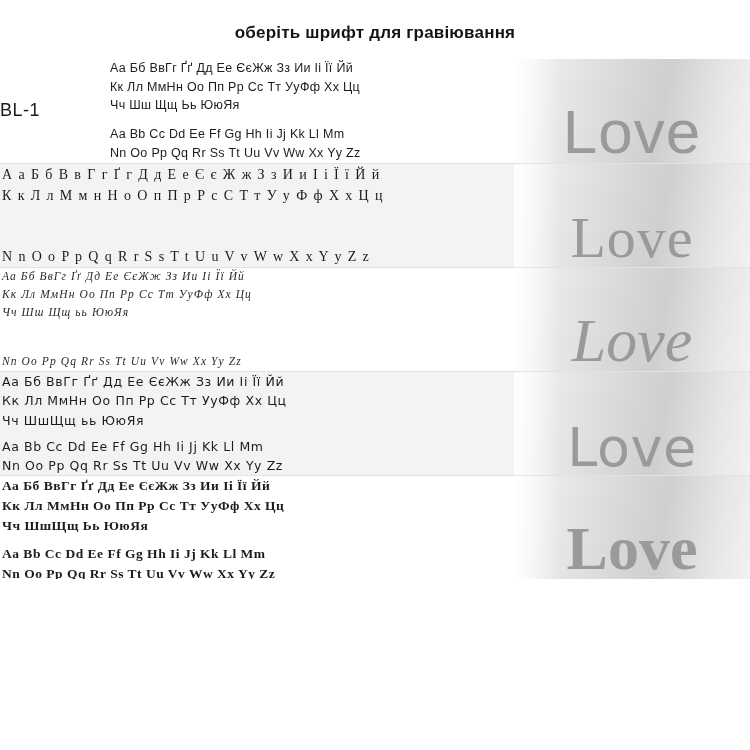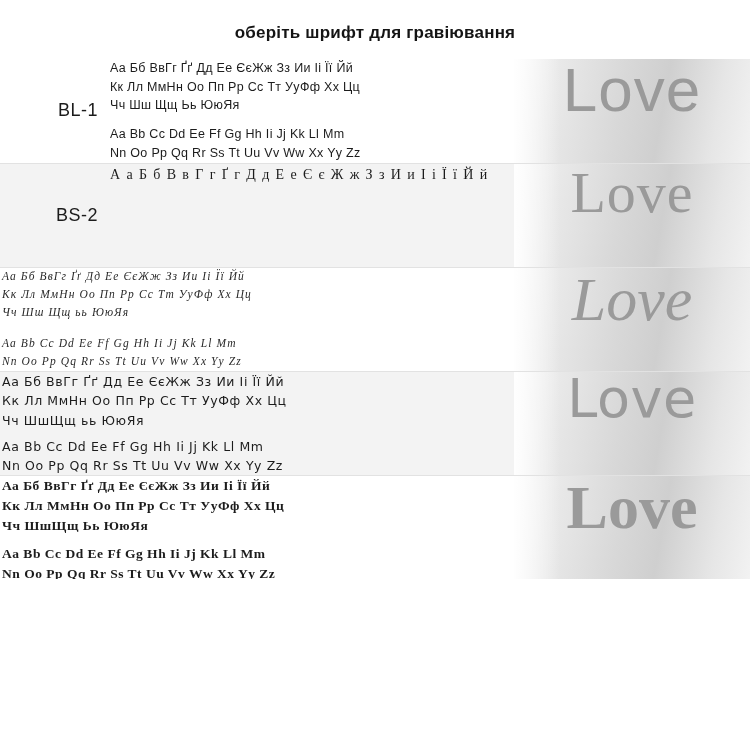--- a/index.html
+++ b/index.html
@@ -52,24 +52,23 @@
   }
   .row.shaded {
     background: #f3f3f3;
   }
 
   .code-cell {
     width: 108px;
     flex: 0 0 108px;
     display: flex;
     align-items: center;
-    justify-content: flex-end;
+    justify-content: flex-start;
     padding-right: 10px;
     box-sizing: border-box;
-    padding-left: 12px;
   }
   .code {
     font-size: 18px;
     letter-spacing: 0.5px;
     color: #1b1b1b;
     white-space: nowrap;
   }
 
   .alpha-cell {
     flex: 1 1 auto;
@@ -92,21 +91,21 @@
   }
 
   
   .sample-cell {
     position: relative;
     width: 236px;
     flex: 0 0 236px;
     background: linear-gradient(100deg, #f5f5f5 0%, #e9e9e9 18%, #d8d8d8 45%, #cfcfcf 62%, #e6e6e6 84%, #f2f2f2 100%);
     overflow: hidden;
     display: flex;
-    align-items: flex-start;
+    align-items: flex-end;
     justify-content: center;
   }
   .sample-cell::before {
     content: "";
     position: absolute;
     left: 0; top: 0; bottom: 0;
     width: 46px;
     background: linear-gradient(90deg, rgba(255,255,255,0.95), rgba(255,255,255,0));
     pointer-events: none;
   }
@@ -216,44 +215,42 @@
           <span class="alpha-line">Aa  Bb  Cc  Dd  Ee  Ff  Gg  Hh  Ii  Jj  Kk  Ll  Mm</span>
           <span class="alpha-line">Nn  Oo  Pp  Qq  Rr  Ss  Tt  Uu  Vv  Ww  Xx  Yy  Zz</span>
         </div>
       </div>
       <div class="sample-cell">
         <span class="sample-word s-bl1">Love</span>
       </div>
     </div>
 
     <div class="row shaded">
-      <div class="code-cell">
-        <span class="code">BS-2</span>
-      </div>
       <div class="alpha-cell f-bs2">
         <div class="alpha-group cyrillic">
           <span class="alpha-line">А а Б б В в Г г Ґ г Д д Е е Є є Ж ж З з И и І і Ї ї Й й</span>
-        </div>
-        <div class="alpha-group latin">
+          <span class="alpha-line">К к Л л М м н Н о О п П р Р с С Т т У у Ф ф Х х Ц ц</span>
+        </div>
+        <div class="alpha-group latin">
+          <span class="alpha-line">N n O o P p Q q R r S s T t U u V v W w X x Y y Z z</span>
         </div>
       </div>
       <div class="sample-cell">
         <span class="sample-word s-bs2">Love</span>
       </div>
     </div>
 
     <div class="row">
       <div class="alpha-cell f-c3">
         <div class="alpha-group cyrillic">
           <span class="alpha-line">Аа  Бб  ВвГг  Ґґ  Дд  Ее  ЄєЖж  Зз  Ии  Іі  Її  Йй</span>
           <span class="alpha-line">Кк  Лл  МмНн  Оо  Пп  Рр  Сс  Тт  УуФф  Хх  Цц</span>
           <span class="alpha-line">Чч  Шш Щщ  ьь  ЮюЯя</span>
         </div>
         <div class="alpha-group latin">
-          <span class="alpha-line">Аа  Bb  Cc  Dd  Ee  Ff  Gg  Hh  Ii  Jj  Kk  Ll  Mm</span>
           <span class="alpha-line">Nn  Oo  Pp  Qq  Rr  Ss  Tt  Uu  Vv  Ww  Xx  Yy  Zz</span>
         </div>
       </div>
       <div class="sample-cell">
         <span class="sample-word s-c3">Love</span>
       </div>
     </div>
 
     <div class="row shaded">
       <div class="alpha-cell f-s4">

